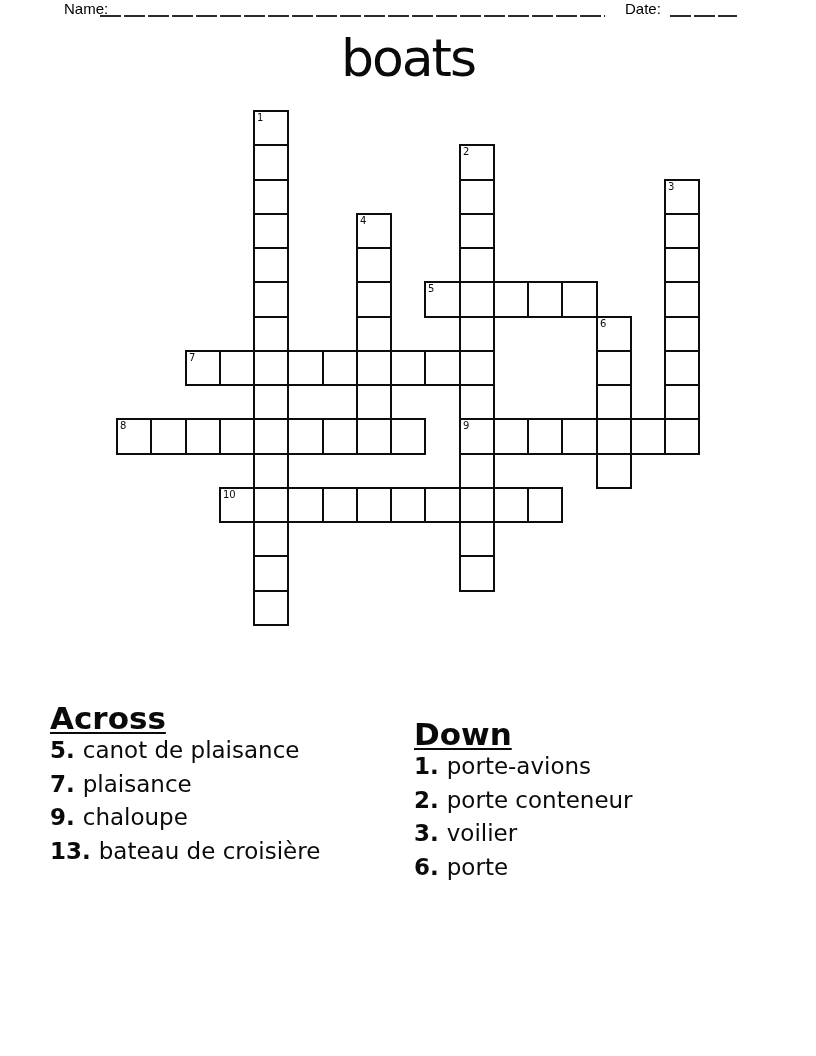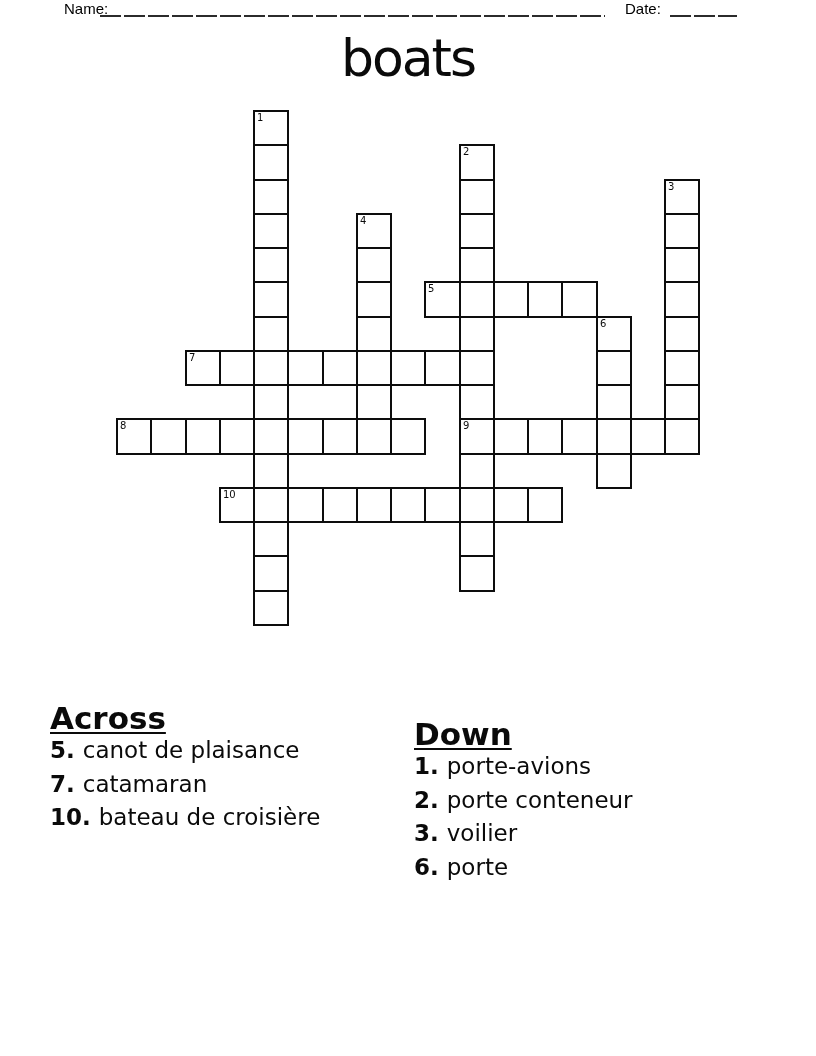--- a/index.html
+++ b/index.html
@@ -213,22 +213,23 @@
       <div class="cell" style="left: 459px; top: 521px; width: 36px; height: 36px;"></div>
       <div class="cell" style="left: 253px; top: 555px; width: 36px; height: 37px;"></div>
       <div class="cell" style="left: 459px; top: 555px; width: 36px; height: 37px;"></div>
       <div class="cell" style="left: 253px; top: 590px; width: 36px; height: 36px;"></div>
     </div>
 
   <div id="across-section" class="clue-section">
     <h2 class="clue-heading">Across</h2>
     <div id="across-list">
         <div class="clue"><span class="cnum">5.</span><span class="ctext">canot de plaisance</span></div>
-        <div class="clue"><span class="cnum">7.</span><span class="ctext">catamaran</span></div>
-        <div class="clue"><span class="cnum">10.</span><span class="ctext">bateau de croisière</span></div>
+        <div class="clue"><span class="cnum">7.</span><span class="ctext">plaisance</span></div>
+        <div class="clue"><span class="cnum">9.</span><span class="ctext">chaloupe</span></div>
+        <div class="clue"><span class="cnum">13.</span><span class="ctext">bateau de croisière</span></div>
       </div>
   </div>
 
   <div id="down-section" class="clue-section">
     <h2 class="clue-heading">Down</h2>
     <div id="down-list">
         <div class="clue"><span class="cnum">1.</span><span class="ctext">porte-avions</span></div>
         <div class="clue"><span class="cnum">2.</span><span class="ctext">porte conteneur</span></div>
         <div class="clue"><span class="cnum">3.</span><span class="ctext">voilier</span></div>
         <div class="clue"><span class="cnum">6.</span><span class="ctext">porte</span></div>

